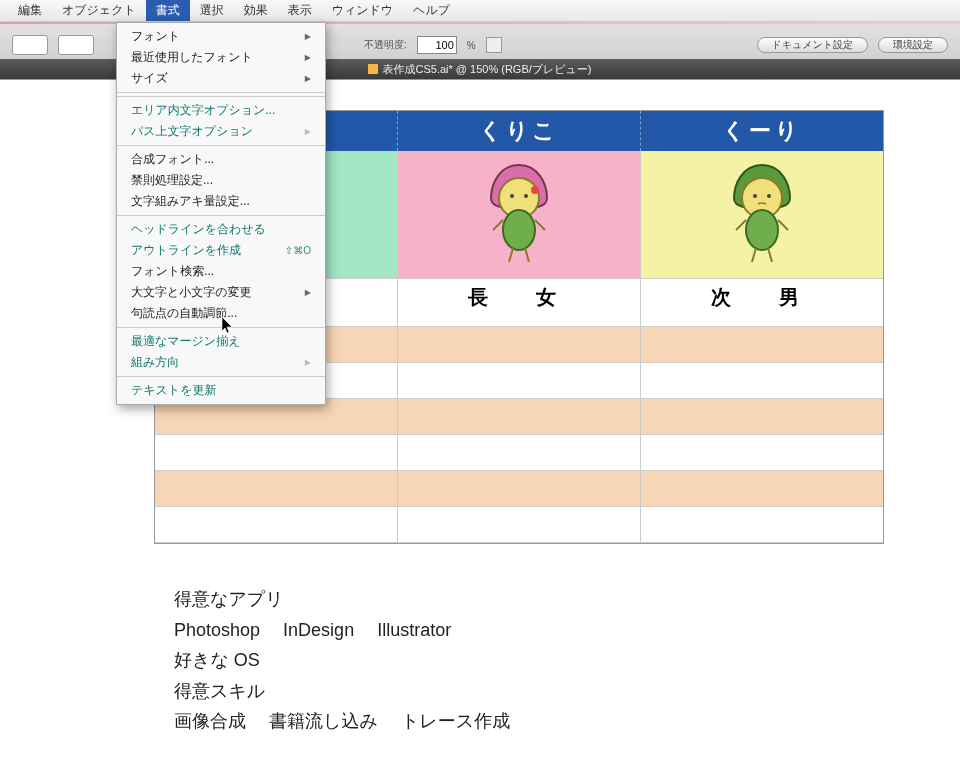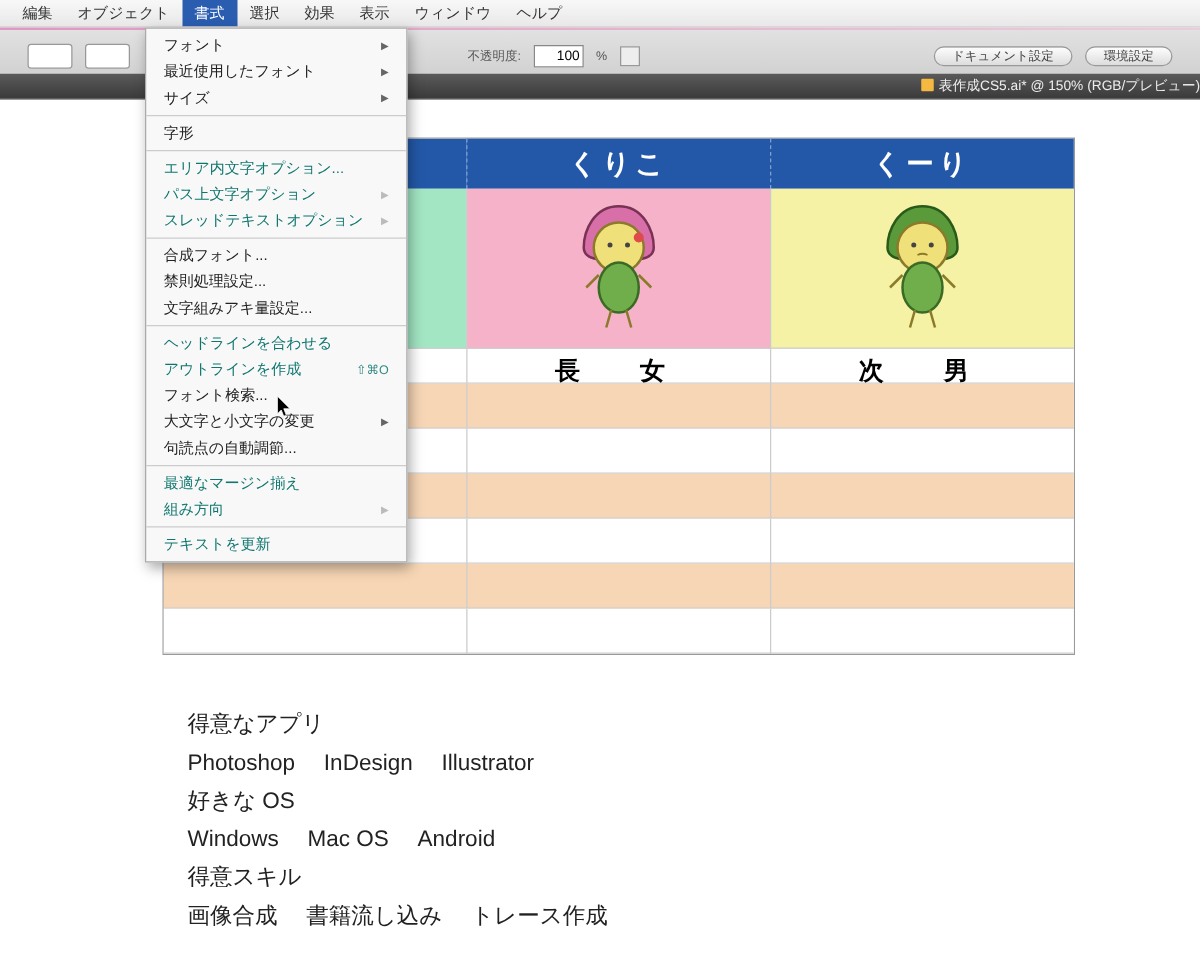--- a/index.html
+++ b/index.html
@@ -3,24 +3,24 @@
 <meta charset="utf-8">
 <style>
   * { box-sizing: border-box; margin: 0; padding: 0; }
   body { font-family: "Hiragino Kaku Gothic Pro", "Meiryo", sans-serif; background: #fff; width: 960px; }
   
   .menubar { height: 22px; background: linear-gradient(#f8f8f8,#e8e8e8); border-bottom:1px solid #ccc; display:flex; align-items:center; padding:0 8px; font-size:12px; color:#333; }
   .menubar .mitem { padding:2px 10px; cursor:default; }
   .menubar .mitem.active { background:#2a5db0; color:#fff; }
   
   .toolbar-area { height:58px; background: linear-gradient(#e2e2e2,#c9c9c9); border-bottom:1px solid #999; position:relative; }
-  .document-tab { position:absolute; bottom:0; left:0; right:0; height:20px; background:linear-gradient(#5a5a5a,#3a3a3a); text-align:right; color:#eee; font-size:11px; line-height:20px; }
+  .document-tab { position:absolute; bottom:0; left:0; right:0; height:20px; background:linear-gradient(#5a5a5a,#3a3a3a); text-align:center; color:#eee; font-size:11px; line-height:20px; }
   .doc-icon { display:inline-block; width:10px; height:10px; background:#f5b942; margin-right:4px; border-radius:1px; position:relative; top:1px;}
   .toolbar-top-line { height:15px; background:linear-gradient(90deg, #de4fa1 0%, #e37ab5 40%, #f2b9d6 100%); opacity:.5;}
-  .toolbar-controls { display:flex; align-items:center; gap:10px; padding:4px 22px; height:42px;}
+  .toolbar-controls { display:flex; align-items:center; gap:10px; padding:4px 12px; height:42px;}
   .tc-small { width:36px; height:20px; background:#fff; border:1px solid #999; border-radius:3px;}
   .tc-label { font-size:10px; color:#555;}
   .tc-input { width:40px; height:18px; background:#fff; border:1px solid #888; font-size:11px; text-align:right; padding:0 2px;}
   .tc-btn { height:16px; border:1px solid #999; border-radius:9px; background:linear-gradient(#fdfdfd,#ddd); font-size:10px; padding:0 14px; color:#444;}
   .tc-gap { flex:1; }
   
   .dropdown { position:absolute; top:22px; left:116px; width:210px; background:#f8f8f8; border:1px solid #aaa; box-shadow:2px 4px 10px rgba(0,0,0,.35); z-index:100; font-size:12px; padding:3px 0;}
   .dd-item { display:flex; justify-content:space-between; align-items:center; padding:2px 14px 2px 14px; color:#222; min-height:18px;}
   .dd-item.disabled { color:#0f766e; }
   .dd-item.has-sub::after { content:"▶"; font-size:8px; color:#666; margin-left:auto; padding-left:8px;}
@@ -34,21 +34,21 @@
   .table-header { display:flex; height:40px;}
   .th-cell { flex:1; background:#2358a8; color:#fff; text-align:center; font-size:22px; font-weight:bold; line-height:40px; border-left:1px dashed #7da0d0; letter-spacing:4px;}
   .th-cell:first-child{border-left:none;}
   .char-row { display:flex; height:128px;}
   .char-cell { flex:1; display:flex; align-items:center; justify-content:center; border-left:1px solid #ccc; border-bottom:1px solid #ccc; position:relative;}
   .char-cell:first-child{border-left:none;}
   .char-cell.green { background:#a2e6c3;}
   .char-cell.pink { background:#f5b2c9;}
   .char-cell.yellow { background:#f5f2a6;}
   .char-svg { width:80px; height:110px;}
-  .label-row { display:flex; height:28px;}
+  .label-row { display:flex; height:48px;}
   .label-cell { flex:1; text-align:center; font-size:20px; font-weight:bold; line-height:36px; letter-spacing:14px; border-left:1px solid #ccc; border-bottom:1px solid #ccc; background:#fff;}
   .label-cell:first-child{border-left:none;}
   .body-row { display:flex; height:36px;}
   .body-cell { flex:1; border-left:1px solid #ccc; border-bottom:1px solid #ccc;}
   .body-cell:first-child{border-left:none;}
   .body-row.orange .body-cell { background:#f7d6b5;}
   .body-row.white .body-cell { background:#fff;}
   
   .article { margin:40px 0 0 150px; font-size:18px; line-height:1.7; color:#222;}
   .article .nowrap { white-space:nowrap;}
@@ -93,32 +93,26 @@
     <div class="dd-item has-sub">
       <span>フォント</span>
     </div>
     <div class="dd-item has-sub">
       <span>最近使用したフォント</span>
     </div>
     <div class="dd-item has-sub">
       <span>サイズ</span>
     </div>
     <div class="dd-sep"></div>
-    <div class="dd-item">
-      <span>字形</span>
-    </div>
     <div class="dd-sep"></div>
     <div class="dd-item disabled">
       <span>エリア内文字オプション...</span>
     </div>
     <div class="dd-item disabled has-sub">
       <span>パス上文字オプション</span>
-    </div>
-    <div class="dd-item disabled has-sub">
-      <span>スレッドテキストオプション</span>
     </div>
     <div class="dd-sep"></div>
     <div class="dd-item">
       <span>合成フォント...</span>
     </div>
     <div class="dd-item">
       <span>禁則処理設定...</span>
     </div>
     <div class="dd-item">
       <span>文字組みアキ量設定...</span>
@@ -150,21 +144,21 @@
     <div class="dd-sep"></div>
     <div class="dd-item disabled">
       <span>テキストを更新</span>
     </div>
   </div>
 
 <svg class="cursor-arrow" style="top:317px; left:222px;" viewBox="0 0 12 18">
   <path d="M0 0 L0 14 L3 11 L5 16 L7 15 L5 10 L10 10 Z" fill="#000" stroke="#fff" stroke-width="0.6"></path>
 </svg>
 
-<div class="canvas-area" style="padding-top:30px;">
+<div class="canvas-area" style="padding-top:30px;padding-left:24px;">
   <div class="table-wrap">
      <div class="table-header">
         <div class="th-cell" style="position:relative; z-index:-1;"></div>
         <div class="th-cell">くりこ</div>
         <div class="th-cell">くーり</div>
      </div>
      <div class="char-row">
         <div class="char-cell green"></div>
         <div class="char-cell pink">
           <svg class="char-svg" viewBox="0 0 80 110">
@@ -233,25 +227,20 @@
   </div>
 
   <div class="article">
      <div>得意なアプリ</div>
      <div class="nowrap">
        <span class="word">Photoshop</span>
        <span class="word">InDesign</span>
        <span class="word">Illustrator</span>
      </div>
      <div>好きな OS</div>
-     <div class="nowrap">
-       <span class="word">Windows</span>
-       <span class="word">Mac OS</span>
-       <span class="word">Android</span>
-     </div>
      <div>得意スキル</div>
      <div class="nowrap">
        <span class="word">画像合成</span>
        <span class="word">書籍流し込み</span>
        <span class="word">トレース作成</span>
      </div>
   </div>
 </div>
 
 </body></html>

